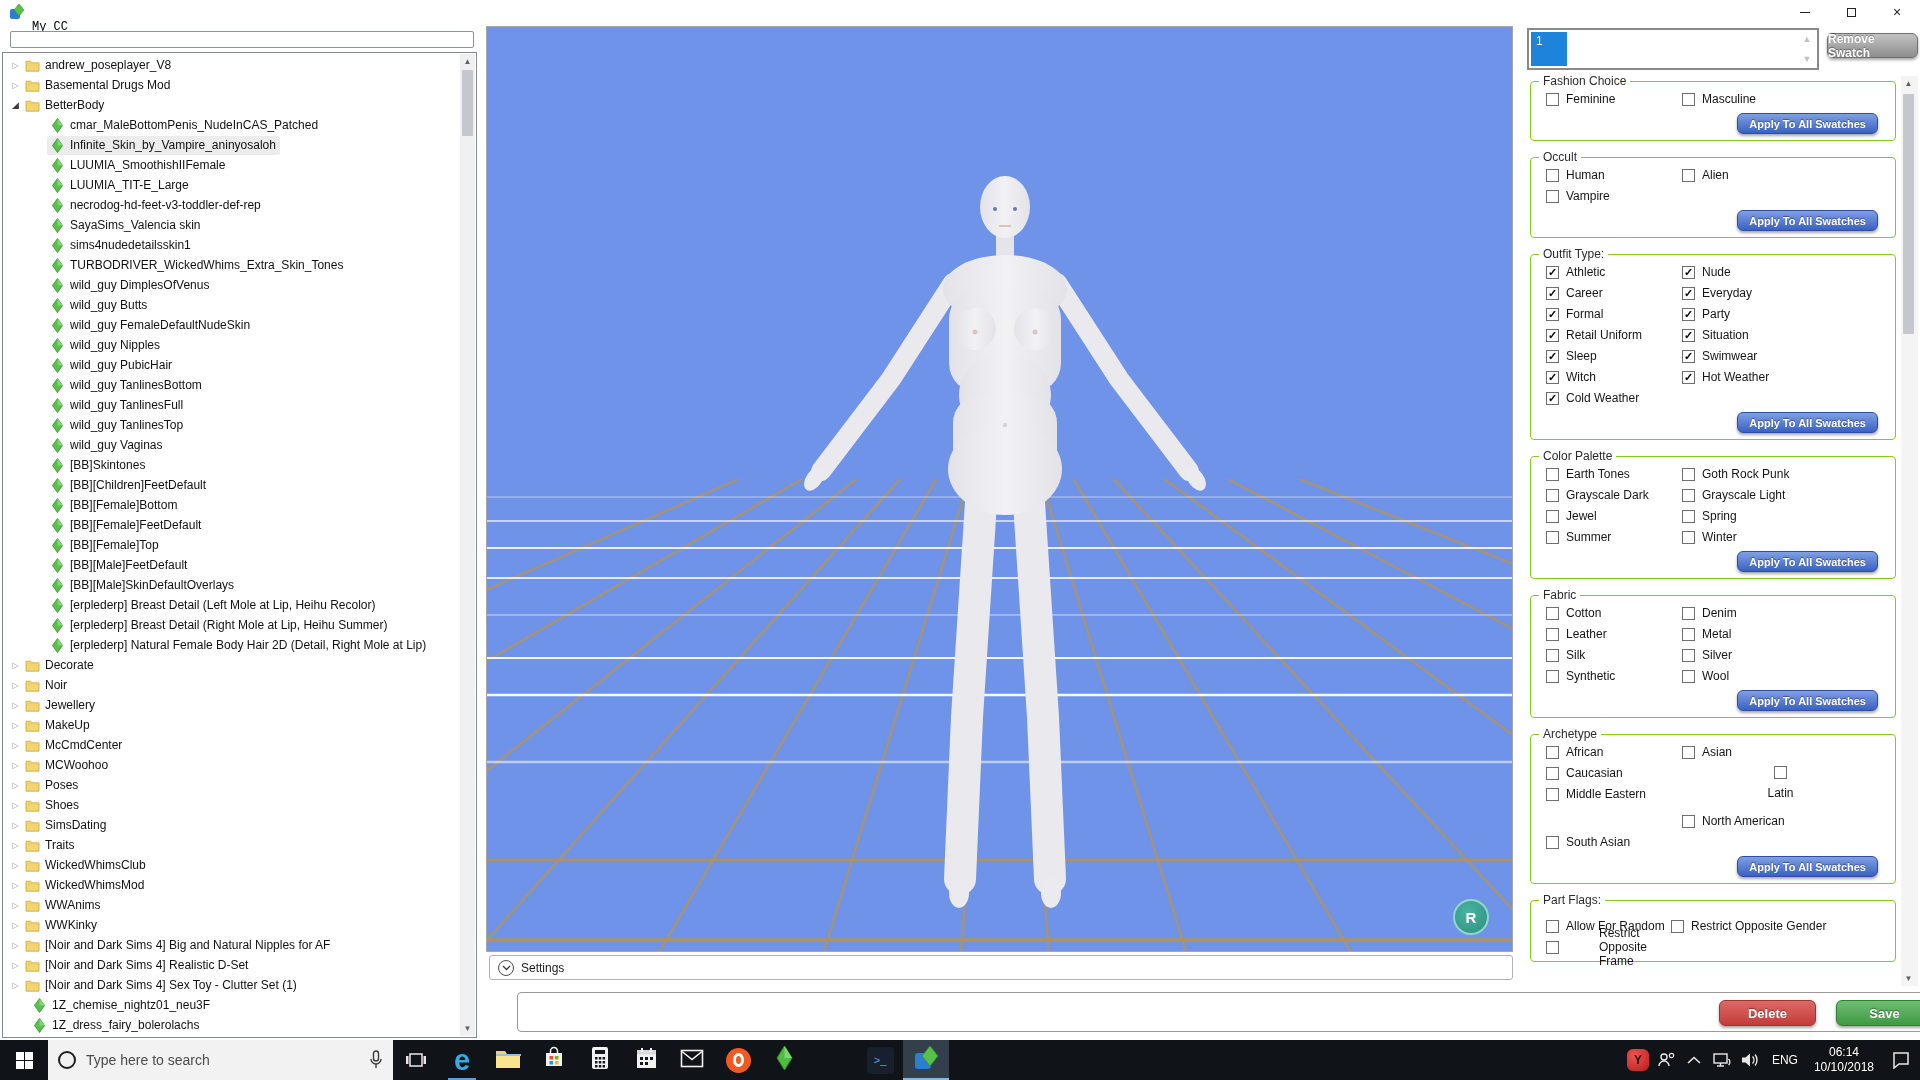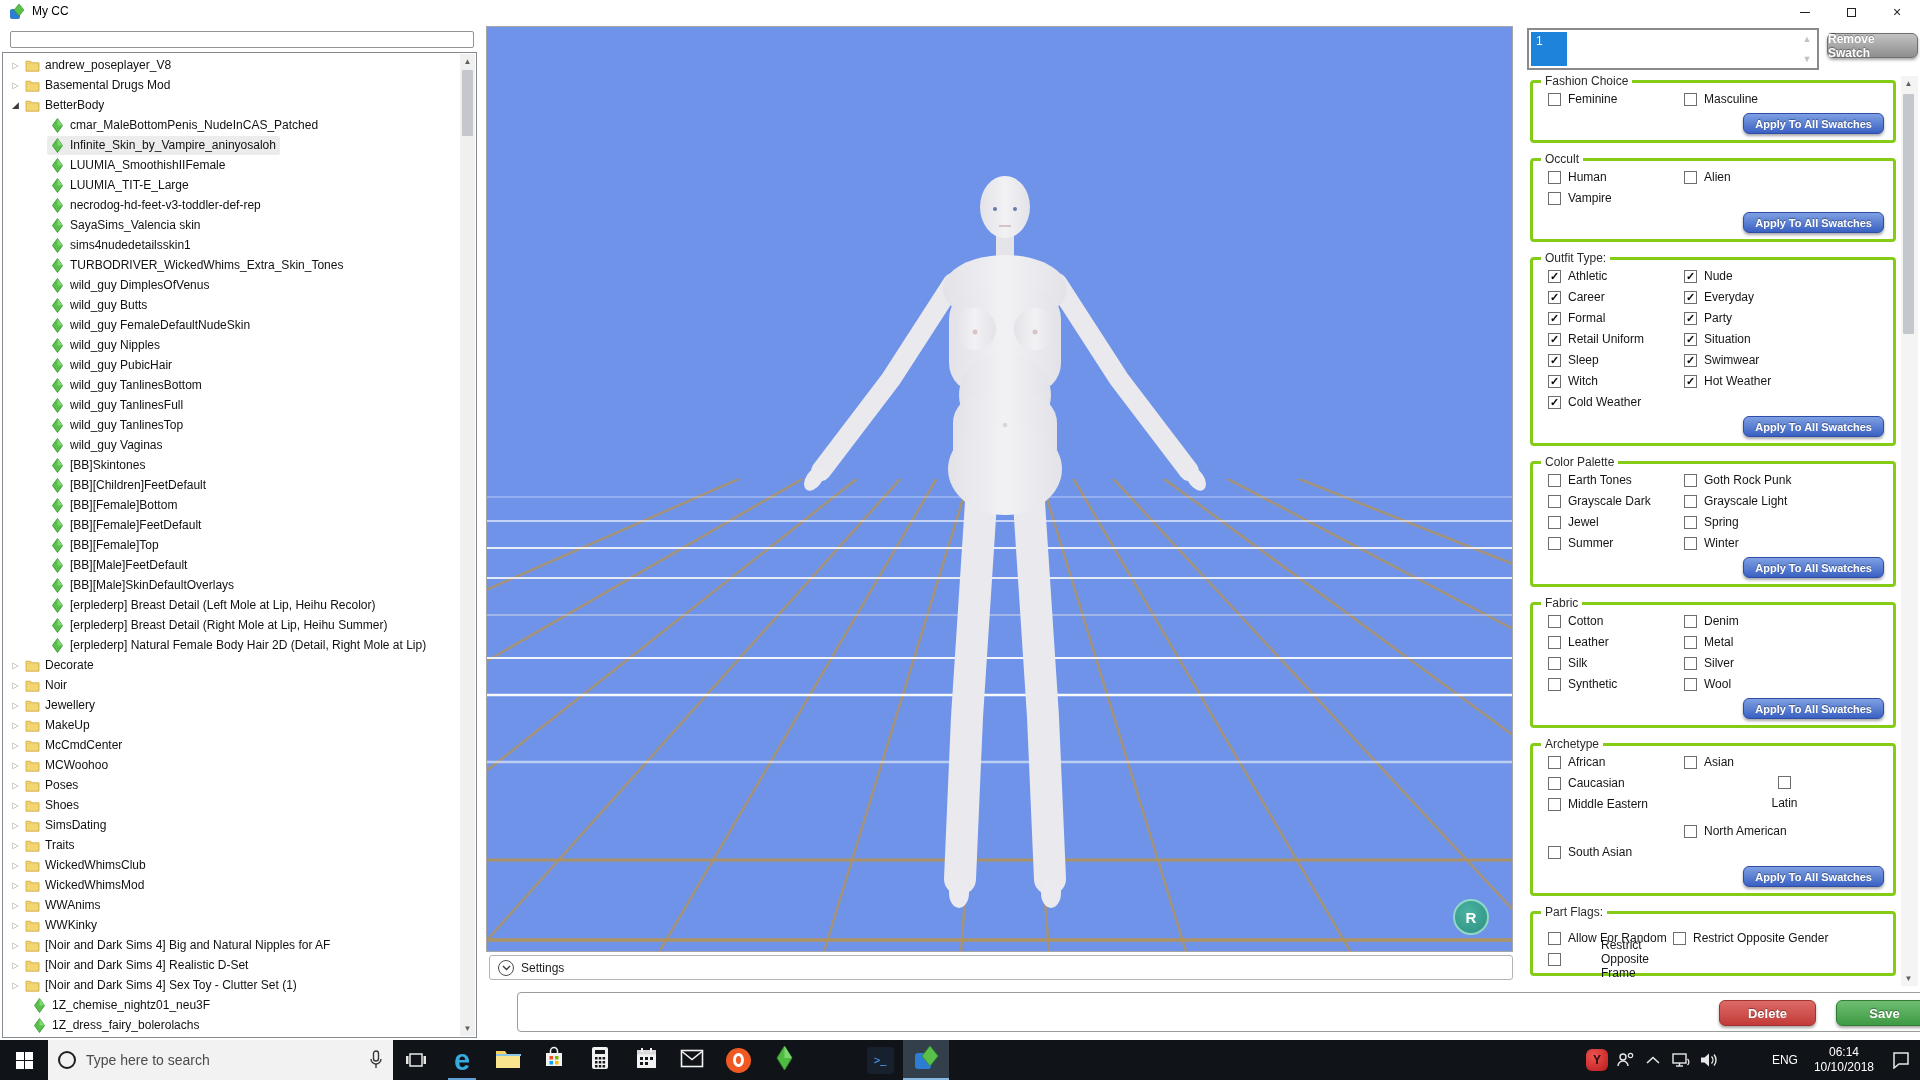--- a/index.html
+++ b/index.html
@@ -2,21 +2,21 @@
 <html><head>
 <meta charset="utf-8">
 <style>
   * { margin:0; padding:0; box-sizing:border-box; }
   html,body { width:1920px; height:1080px; overflow:hidden; background:#fff;
     font-family:"Liberation Sans", sans-serif; }
 
   
   .titlebar { position:absolute; left:0; top:0; width:1920px; height:24px; background:#fff; }
   .titlebar .appico { position:absolute; left:9px; top:4px; width:16px; height:16px; }
-  .titlebar .title { position:absolute; left:32px; top:4px; font-size:12px; color:#000; }
+  .titlebar .title { position:absolute; left:32px; top:20px; font-size:12px; color:#000;font-family:Liberation Mono, monospace; }
   .wbtn { position:absolute; top:0; width:46px; height:24px; display:flex; align-items:center; justify-content:center; color:#222; }
   .wbtn.min { right:92px; } .wbtn.max { right:46px; } .wbtn.close { right:0; font-size:14px; }
   .minbar { width:10px; border-top:1px solid #222; }
   .maxbox { width:9px; height:9px; border:1px solid #222; }
 
   
   .filter { position:absolute; left:10px; top:31px; width:464px; height:17px;
     border:1px solid #8f9499; border-radius:2px; font-size:11px; padding:0 4px; outline:none; }
   .tree-panel { position:absolute; left:2px; top:52px; width:475px; height:986px;
     border:1px solid #848a90; background:#fff; overflow:hidden; }
@@ -60,21 +60,21 @@
   
   .swatch-box { position:absolute; left:1527px; top:28px; width:292px; height:42px; background:#fff;
     border:2px solid #8a8a8a; }
   .swatch { position:absolute; left:2px; top:2px; width:36px; height:34px; background:#1d83db;
     color:#fff; font-size:12px; padding:2px 0 0 5px; }
   .sw-spin { position:absolute; right:2px; top:1px; bottom:1px; width:16px; display:flex;
     flex-direction:column; justify-content:space-between; align-items:center; color:#c2c2c2; font-size:9px; padding:3px 0; }
   .btn-remove { position:absolute; left:1827px; top:33px; width:91px; height:25px;
     background:linear-gradient(#c3c3c3,#8d8d8d); border:1px solid #6f6f6f; font-size:12px; }
   .sections { position:absolute; left:1530px; top:74px; width:366px; height:916px; overflow:hidden; }
-  .fs { border:3px solid #84cc16; border-radius:4px; margin-bottom:9px; padding:1px 8px 5px 8px; }
+  .fs { border:1px solid #84cc16; border-radius:4px; margin-bottom:9px; padding:1px 16px 5px 8px; }
   .fs legend { font-size:12px; color:#2b2b2b; padding:0 4px; margin-left:0px; }
   .cbgrid { display:grid; grid-template-columns:136px 1fr; row-gap:7px; padding:3px 0 2px 7px; }
   .cbgrid.narrow { grid-template-columns:125px 1fr; margin-top:8px; }
   .cb-item { display:flex; align-items:center; gap:7px; font-size:12px; color:#151515; height:14px; }
   .cb { width:13px; height:13px; border:1px solid #6e6e6e; background:#fff; flex:0 0 13px;
     display:inline-flex; align-items:center; justify-content:center; font-size:11px; font-weight:bold; color:#0a0a0a; line-height:1; }
   .apply-row { display:flex; justify-content:flex-end; padding:5px 1px 1px 0; }
   .btn-apply { height:21px; padding:0 11px; font-size:11px;
     background:linear-gradient(#7fa0e3,#3a61c3); border:1px solid #2d4da6; }
   .panel-sb { position:absolute; left:1901px; top:76px; width:17px; height:910px; background:#f4f4f4; }
@@ -88,21 +88,21 @@
   .tb-search { width:345px; background:#f2f2f2; display:flex; align-items:center; gap:10px; padding:0 10px; }
   .cortana-ring { width:18px; height:18px; border:2.2px solid #1f1f1f; border-radius:50%; flex:0 0 18px; }
   .tb-search .ph { font-size:14px; color:#4b4b4b; flex:1; }
   .tb-slot { width:46px; display:flex; align-items:center; justify-content:center; position:relative; }
   .tb-slot.running::after { content:""; position:absolute; left:9px; right:9px; bottom:0; height:2px; background:#5f9fd6; }
   .tb-slot.active { background:#33404c; }
   .tb-slot.active::after { content:""; position:absolute; left:0; right:0; bottom:0; height:2px; background:#85b8e2; }
   .tb-slot.gap { margin-left:50px; }
   .tray { margin-left:auto; display:flex; align-items:center; }
   .tray-ico { width:28px; display:flex; align-items:center; justify-content:center; }
-  .tray-lang { font-size:12px; padding:0 8px;margin-left:41px; }
+  .tray-lang { font-size:12px; padding:0 8px; }
   .tray-clock { text-align:center; font-size:12px; line-height:15px; padding:0 8px; }
   .tray-action { width:38px; display:flex; align-items:center; justify-content:center; }
   .edge-e { color:#35abe2; font-size:29px; font-weight:bold; line-height:1; }
   .origin-o { width:25px; height:25px; border-radius:50%; background:#f05a22; display:flex; align-items:center; justify-content:center; }
   .origin-o i { width:11px; height:14px; border:3px solid #fff; border-radius:50%; display:block; }
   .darkapp { width:27px; height:27px; border-radius:4px; background:#16212d; color:#58a6ff; font-size:11px;
     display:flex; align-items:center; justify-content:center; }
   .lenovo { width:22px; height:22px; border-radius:6px; background:radial-gradient(circle at 35% 30%, #ef5350, #b71c1c);
     color:#2b0c0c; font-size:12px; font-weight:bold; display:flex; align-items:center; justify-content:center; }
   .s4sico { position:relative; width:26px; height:26px; }

